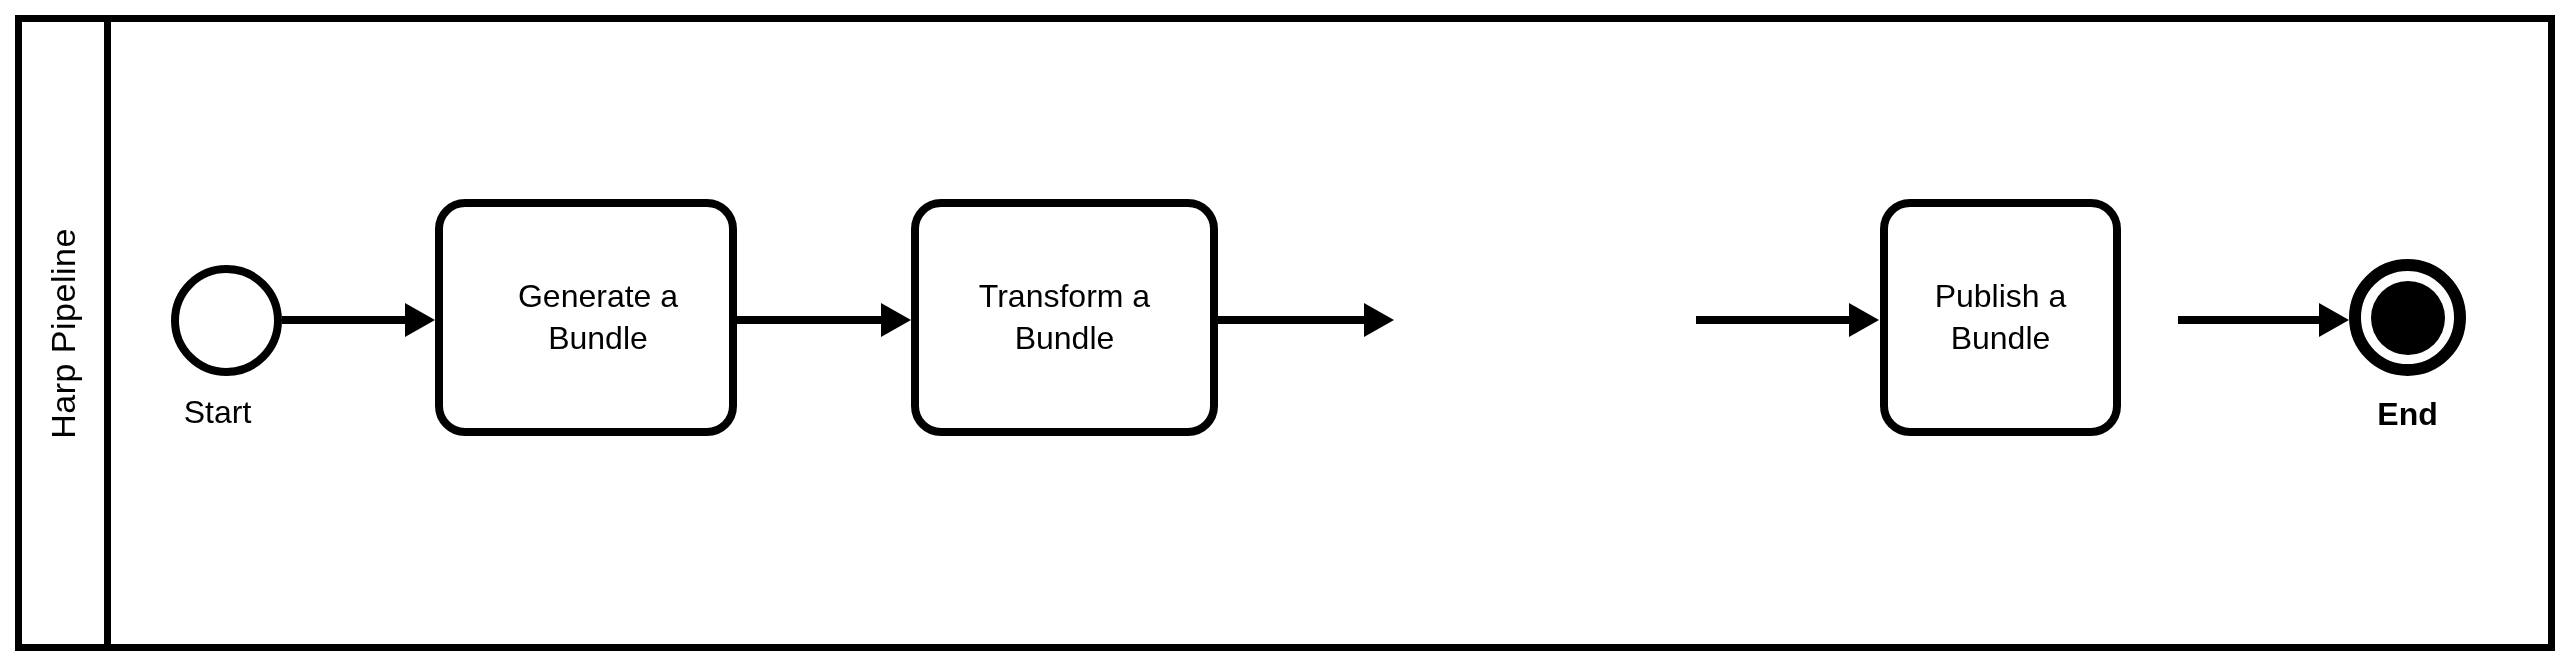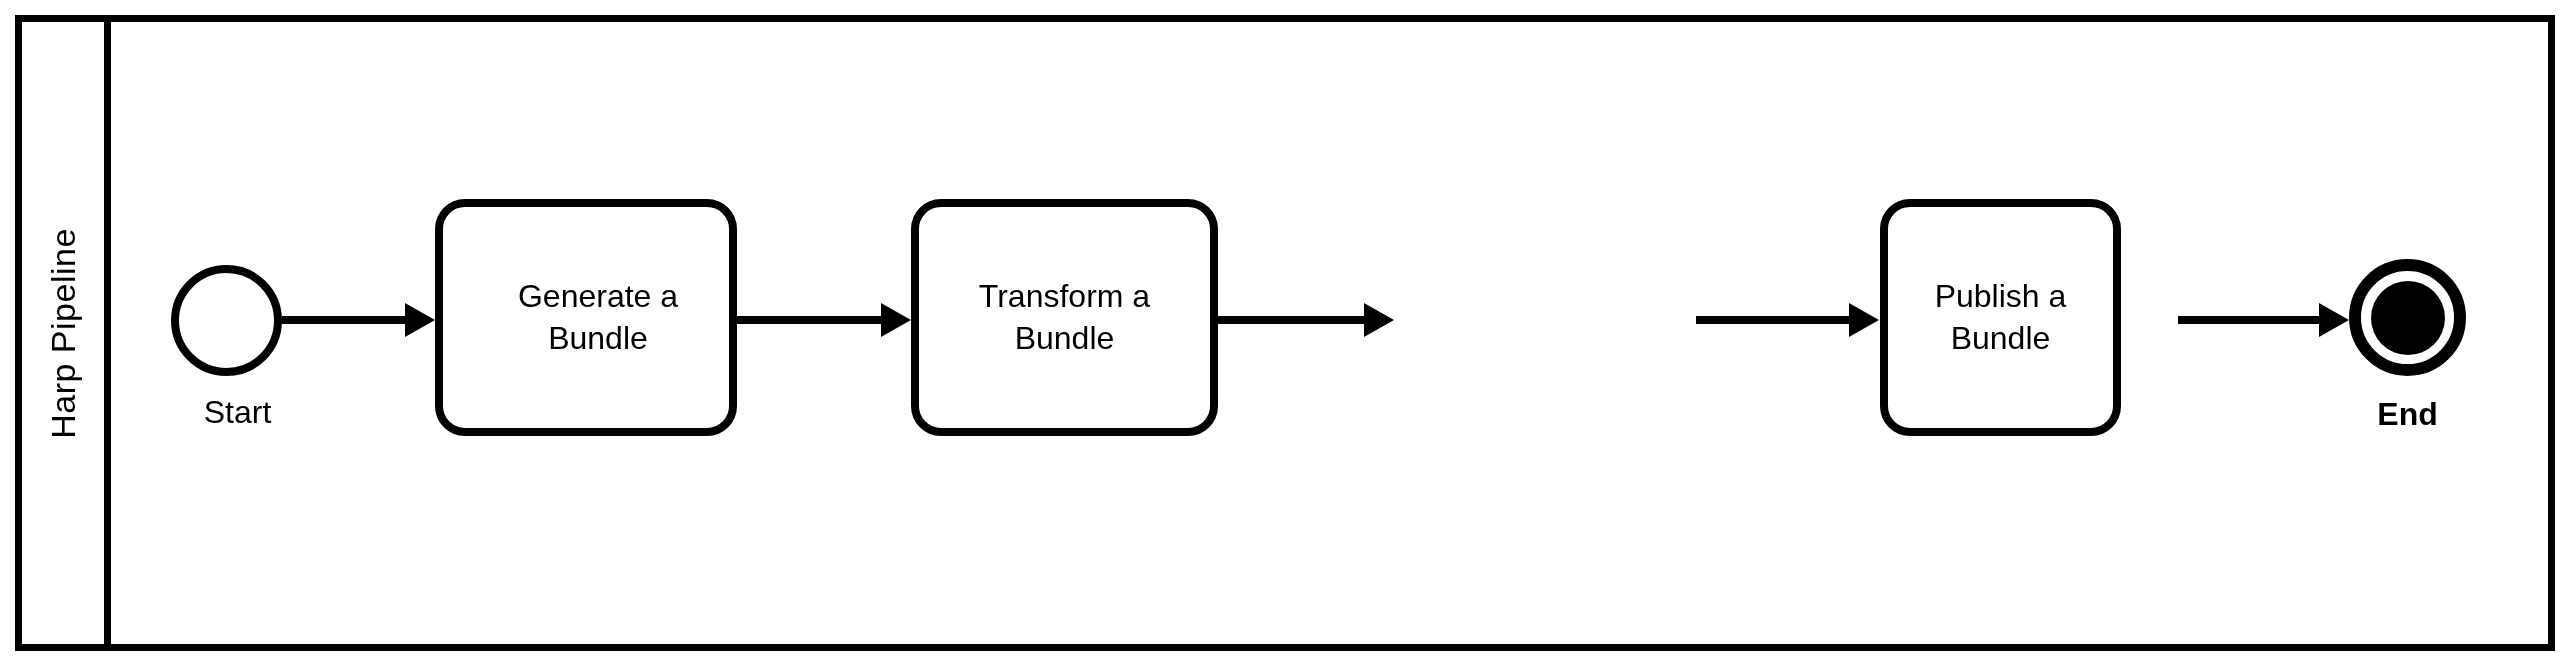--- a/index.html
+++ b/index.html
@@ -69,21 +69,21 @@
     width: 74px; height: 74px;
     border-radius: 50%;
     background: #000;
   }
   .event-label {
     position: absolute;
     width: 149px;
     text-align: center;
     font-size: 32px;
   }
-  .start-label { left: 163px; top: 394px; }
+  .start-label { left: 143px; top: 394px; }
   .end-label   { left: 2333px; top: 396px; font-weight: bold; }
 
   
   .task {
     position: absolute;
     top: 199px;
     height: 237px;
     border: 8px solid #000;
     border-radius: 30px;
     box-sizing: border-box;

